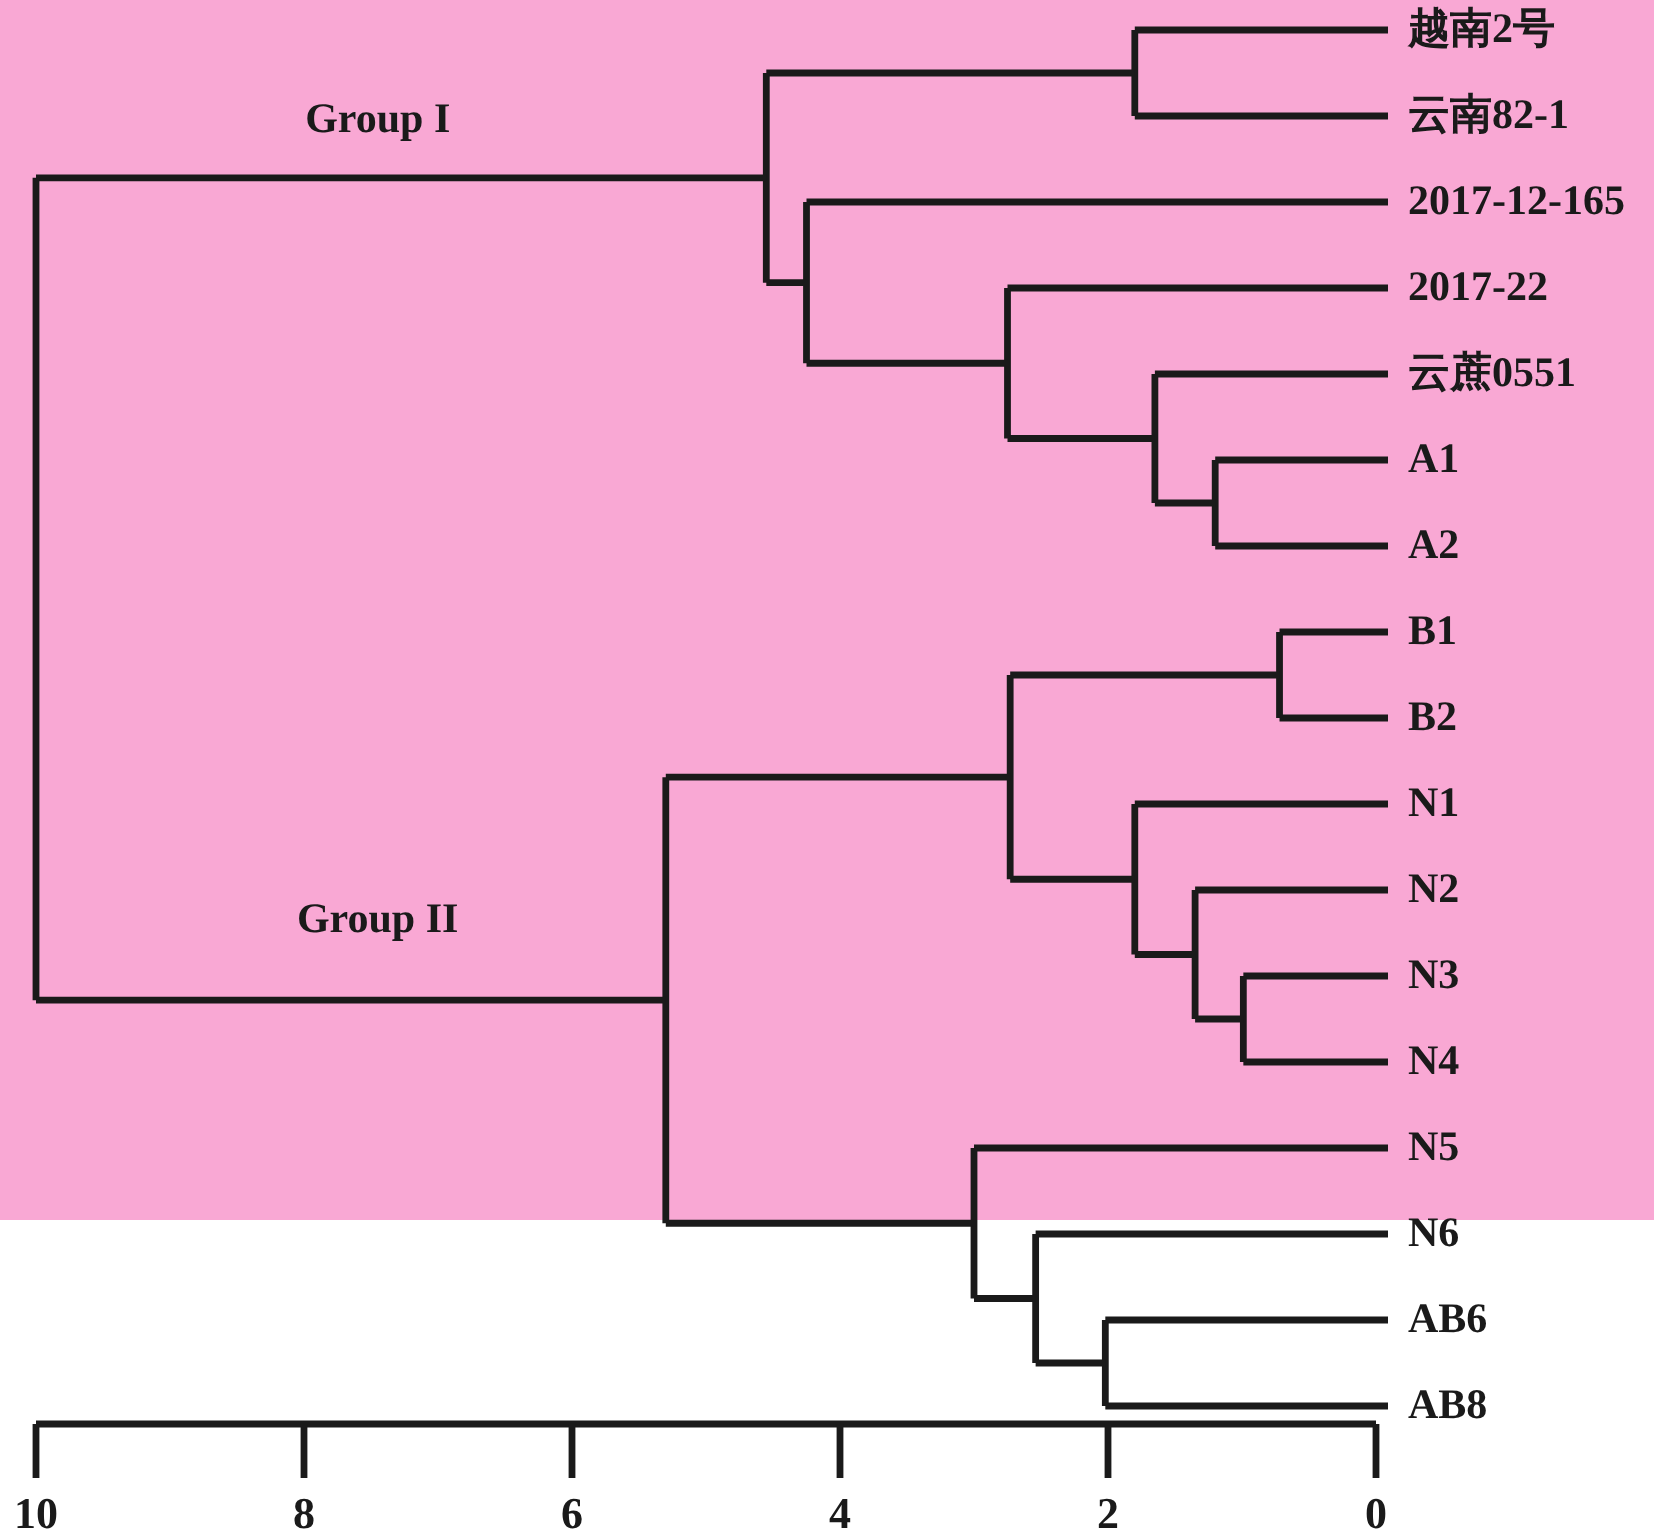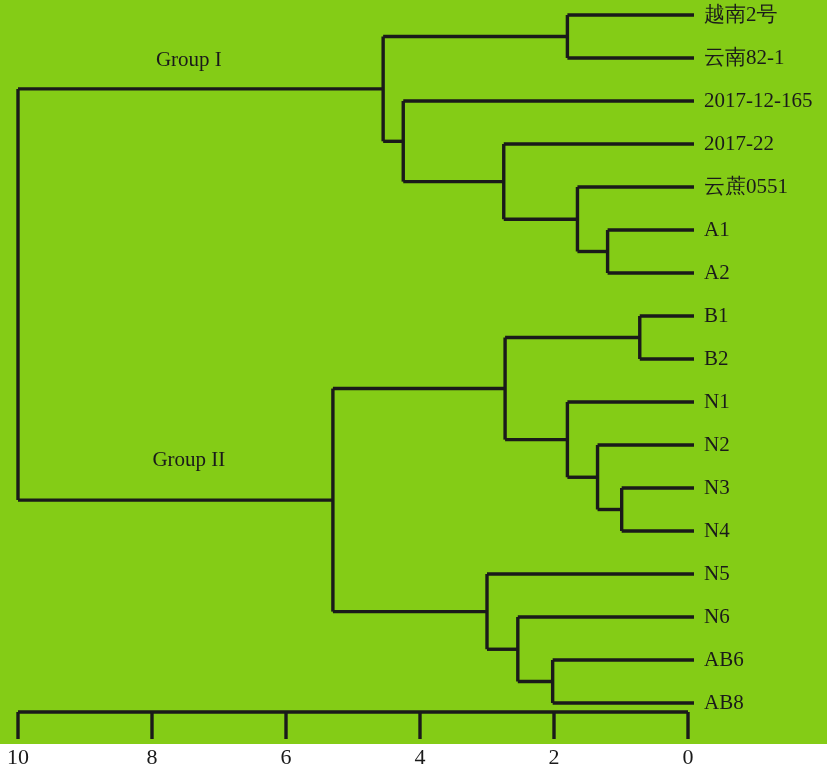--- a/index.html
+++ b/index.html
@@ -1,21 +1,21 @@
 <!DOCTYPE html>
 <html><head>
 <meta charset="utf-8">
 <style>
   html,body{margin:0;padding:0;background:#ffffff;}
   body{
     width:827px;height:769px;overflow:hidden;
     font-family:"Liberation Serif","DejaVu Serif",serif;
     color:#1a1a1a;
   }
-  #stage{position:relative;width:827px;height:744px;background:#84cc16;}
+  #stage{position:relative;width:827px;height:610px;background:#f9a8d4;font-weight:bold;}
   svg#tree{position:absolute;left:0;top:0;width:827px;height:769px;display:block;}
   .branch{stroke:#1a1a1a;stroke-width:3.4;fill:none;stroke-linecap:butt;}
   .axisline{stroke:#1a1a1a;stroke-width:3.4;fill:none;stroke-linecap:butt;}
   .tiplabel{
     font-family:"Liberation Serif","DejaVu Serif",serif;
     font-size:21px;fill:#1a1a1a;dominant-baseline:middle;
   }
   .grouplabel{
     font-family:"Liberation Serif","DejaVu Serif",serif;
     font-size:21px;fill:#1a1a1a;text-anchor:middle;

